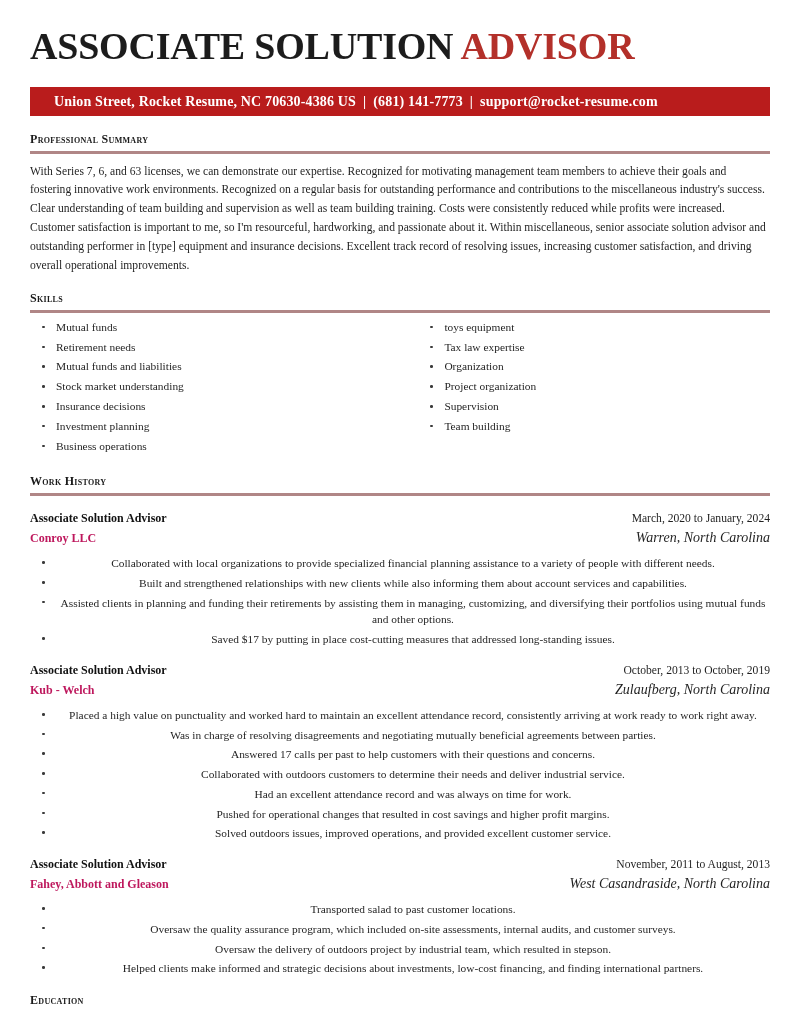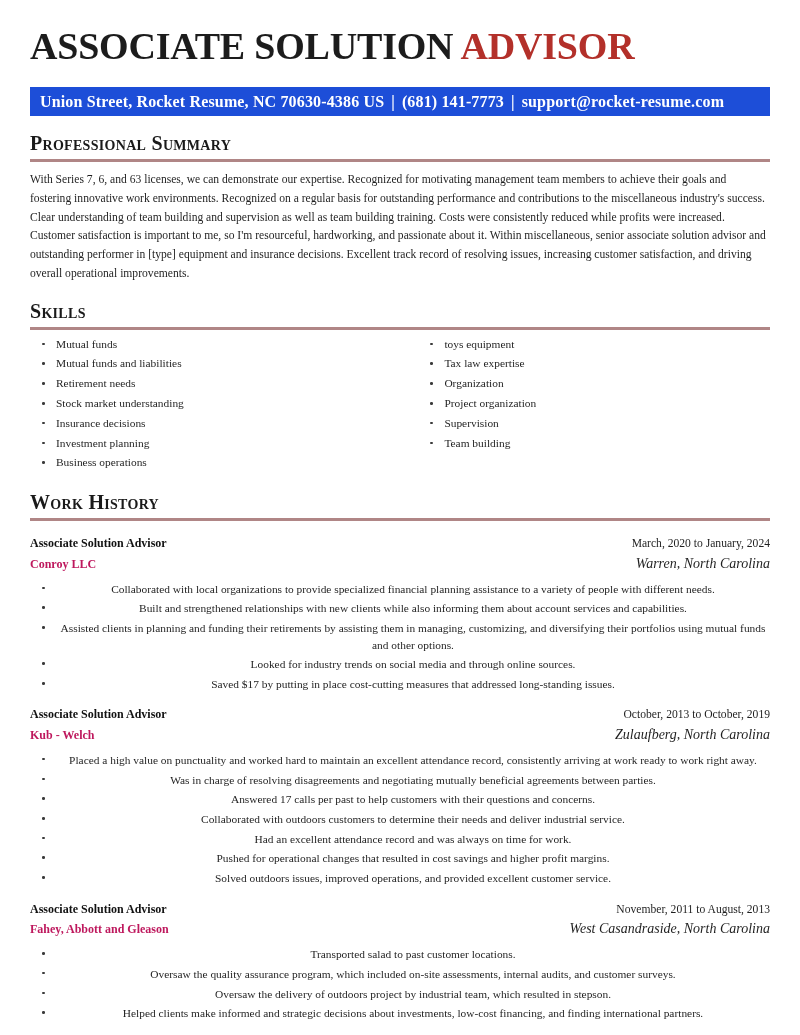--- a/index.html
+++ b/index.html
@@ -29,40 +29,40 @@
     letter-spacing: -0.2px;
     line-height: 1;
     padding-top: 27px;
     padding-bottom: 0;
     white-space: nowrap;
   }
   .name-first { color: #1c1c1c; }
   .name-last  { color: #b3302a; }
 
   .contact-bar {
-    background: #1d4ed8;
+    background: #b91c1c;
     color: #ffffff;
     margin-top: 22px;
     height: 29px;
     display: flex;
     align-items: center;
-    padding-left: 10px;
-    font-size: 16px;
+    padding-left: 24px;
+    font-size: 14px;
     font-weight: bold;
     letter-spacing: 0.15px;
   }
   .contact-sep {
     padding: 0 7px;
     font-weight: bold;
   }
 
   
   .section { margin-top: 17px; }
   .section-heading {
-    font-size: 20px;
+    font-size: 12px;
     font-weight: bold;
     font-variant: small-caps;
     letter-spacing: 0.3px;
     line-height: 1.05;
     color: #1a1a1a;
     margin: 0;
   }
   .rule {
     border: 0;
     height: 3px;
@@ -177,22 +177,22 @@
     <div class="summary-text">With Series 7, 6, and 63 licenses, we can demonstrate our expertise. Recognized for motivating management team members to achieve their goals and fostering innovative work environments. Recognized on a regular basis for outstanding performance and contributions to the miscellaneous industry's success. Clear understanding of team building and supervision as well as team building training. Costs were consistently reduced while profits were increased. Customer satisfaction is important to me, so I'm resourceful, hardworking, and passionate about it. Within miscellaneous, senior associate solution advisor and outstanding performer in [type] equipment and insurance decisions. Excellent track record of resolving issues, increasing customer satisfaction, and driving overall operational improvements.</div>
   </div>
 
   <div class="section">
     <div class="section-heading">Skills</div>
     <hr class="rule">
     <div class="skills-cols">
       <div class="skills-col">
         <ul class="bullets">
           <li>Mutual funds</li>
+          <li>Retirement needs</li>
           <li>Mutual funds and liabilities</li>
-          <li>Retirement needs</li>
           <li>Stock market understanding</li>
           <li>Insurance decisions</li>
           <li>Investment planning</li>
           <li>Business operations</li>
         </ul>
       </div>
       <div class="skills-col">
         <ul class="bullets">
           <li>toys equipment</li>
           <li>Tax law expertise</li>
@@ -215,21 +215,20 @@
         <span class="job-dates">March, 2020 to January, 2024</span>
       </div>
       <div class="job-row">
         <span class="job-company">Conroy LLC</span>
         <span class="job-location">Warren, North Carolina</span>
       </div>
       <ul class="bullets">
         <li>Collaborated with local organizations to provide specialized financial planning assistance to a variety of people with different needs.</li>
         <li>Built and strengthened relationships with new clients while also informing them about account services and capabilities.</li>
         <li>Assisted clients in planning and funding their retirements by assisting them in managing, customizing, and diversifying their portfolios using mutual funds and other options.</li>
-        <li>Looked for industry trends on social media and through online sources.</li>
         <li>Saved $17 by putting in place cost-cutting measures that addressed long-standing issues.</li>
       </ul>
     </div>
 
     <div class="job">
       <div class="job-row">
         <span class="job-title">Associate Solution Advisor</span>
         <span class="job-dates">October, 2013 to October, 2019</span>
       </div>
       <div class="job-row">

